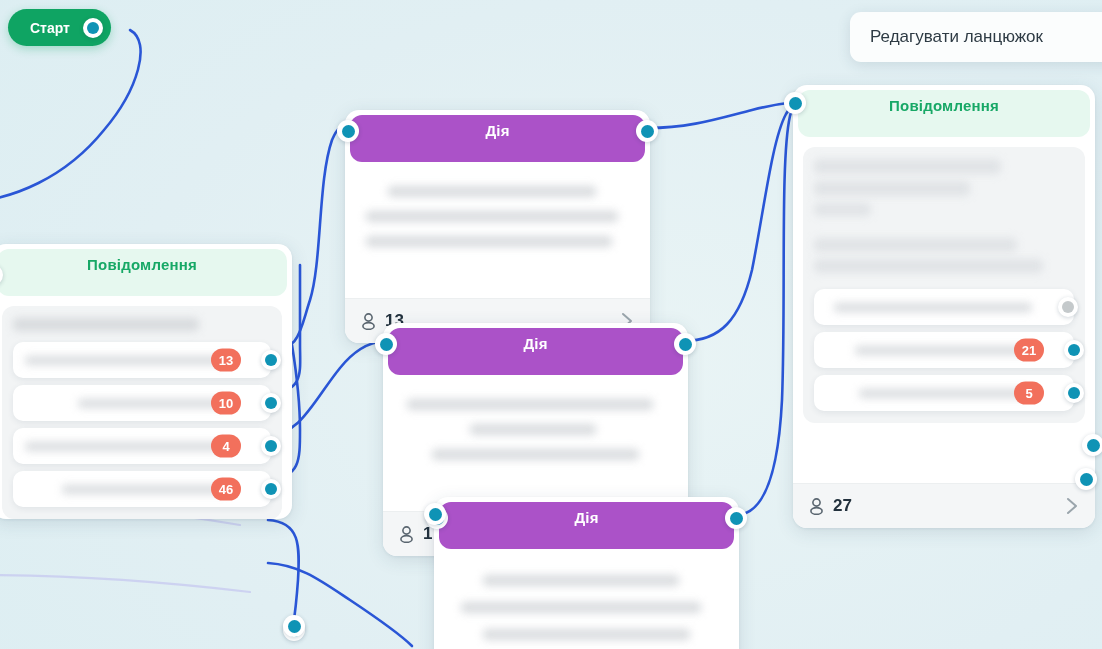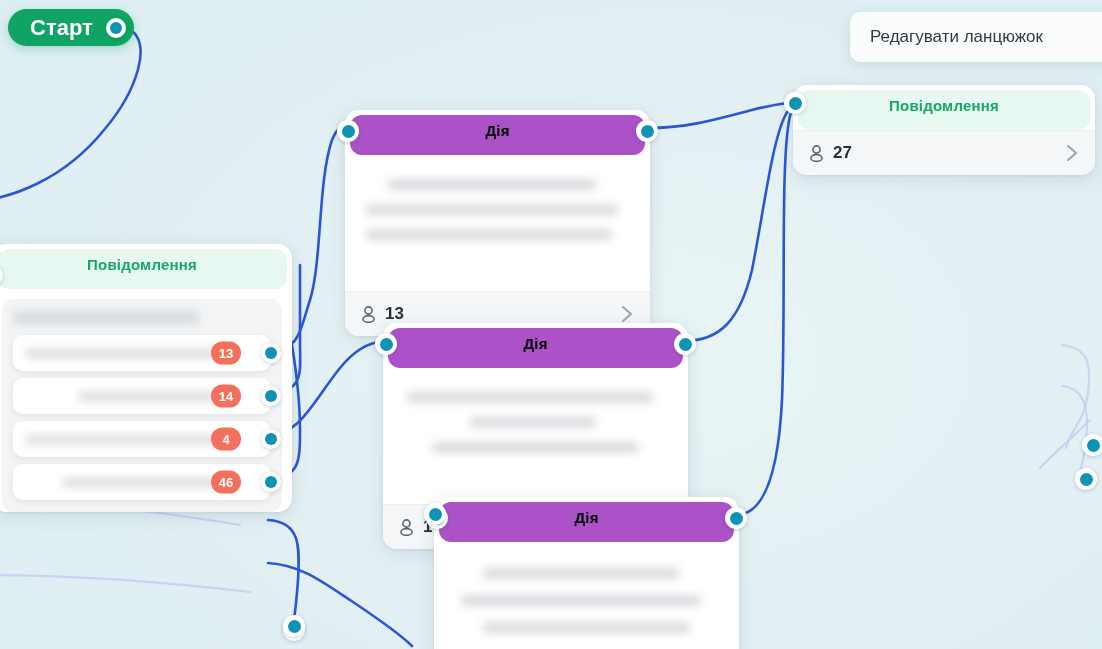--- a/index.html
+++ b/index.html
@@ -51,37 +51,37 @@
   .node {
     position: absolute;
     background: #ffffff;
     border-radius: 14px;
     box-shadow: 0 4px 18px rgba(40,70,90,.13), 0 1px 3px rgba(40,70,90,.08);
     z-index: 4;
     overflow: visible;
   }
 
   .node-header {
-    height: 40px;
+    height: 47px;
     line-height: 32px;
     text-align: center;
     font-size: 15px;
     font-weight: bold;
     border-radius: 12px;
     margin: 5px 5px 0 5px;
     position: relative;
     letter-spacing: .2px;
   }
   .node-header.msg {
     background: #e6f8ef;
     color: #17a866;
   }
   .node-header.act {
     background: #ab52c8;
-    color: #000000;
+    color: #ffffff;
   }
 
   
   .port {
     position: absolute;
     width: 22px;
     height: 22px;
     border-radius: 50%;
     background: #ffffff;
     box-shadow: 0 1px 4px rgba(30,60,80,.22);
@@ -192,21 +192,21 @@
     border-radius: 20px;
     display: flex;
     align-items: center;
     padding: 0 8px 0 22px;
     gap: 13px;
     box-shadow: 0 3px 10px rgba(15,164,99,.3);
     z-index: 7;
   }
   #start-node .start-label {
     color: #ffffff;
-    font-size: 22px;
+    font-size: 14px;
     font-weight: bold;
   }
 
   
   #edit-chain {
     position: absolute;
     left: 850px;
     top: 12px;
     height: 50px;
     min-width: 270px;
@@ -280,21 +280,21 @@
 
 
       <div class="msg-row">
         <div class="blur-line rowtext" style="width:70%;"></div>
         <span class="badge">13</span>
         <span class="port small" style="right:-10px; top:50%; transform:translateY(-50%);"></span>
       </div>
 
       <div class="msg-row">
         <div class="blur-line rowtext" style="width:34%; margin-left:26%;"></div>
-        <span class="badge">14</span>
+        <span class="badge">10</span>
         <span class="port small" style="right:-10px; top:50%; transform:translateY(-50%);"></span>
       </div>
 
 
       <div class="msg-row">
         <div class="blur-line rowtext" style="width:80%;"></div>
         <span class="badge">4</span>
         <span class="port small" style="right:-10px; top:50%; transform:translateY(-50%);"></span>
       </div>
 
@@ -366,22 +366,47 @@
       <div class="blur-line" style="height:11px; width:72%; margin:10px 0 0 12%;"></div>
       <div class="blur-line" style="height:11px; width:88%; margin:16px 0 0 4%;"></div>
       <div class="blur-line" style="height:11px; width:76%; margin:16px 0 0 12%;"></div>
     </div>
   </div>
 
   <div class="node" id="node-msg-right">
     <div class="node-header msg">Повідомлення</div>
     <span class="port" style="left:-9px; top:7px;"></span>
 
-
-    <div class="node-footer" style="align-items:center;">
+    <div class="msg-body">
+      <div class="blur-line lt" style="height:15px; width:72%; margin-bottom:7px;"></div>
+      <div class="blur-line lt" style="height:15px; width:60%; margin-bottom:7px;"></div>
+      <div class="blur-line lt" style="height:13px; width:22%; margin-bottom:22px;"></div>
+      <div class="blur-line lt" style="height:14px; width:78%; margin-bottom:7px;"></div>
+      <div class="blur-line lt" style="height:14px; width:88%; margin-bottom:16px;"></div>
+
+      <div class="msg-row">
+        <div class="blur-line rowtext" style="width:60%; margin-left:4%;"></div>
+
+        <span class="port small gray" style="right:-4px; top:50%; transform:translateY(-50%);"></span>
+      </div>
+
+      <div class="msg-row">
+        <div class="blur-line rowtext" style="width:46%; margin-left:14%;"></div>
+        <span class="badge">21</span>
+        <span class="port small" style="right:-10px; top:50%; transform:translateY(-50%);"></span>
+      </div>
+
+      <div class="msg-row">
+        <div class="blur-line rowtext" style="width:40%; margin-left:16%;"></div>
+        <span class="badge">5</span>
+        <span class="port small" style="right:-10px; top:50%; transform:translateY(-50%);"></span>
+      </div>
+    </div>
+
+    <div class="node-footer" style="margin-top:60px;align-items:center;">
       <span class="person-icon">
         <svg width="15" height="17" viewBox="0 0 15 17">
           <circle cx="7.5" cy="4.5" r="3.6" fill="none" stroke="currentColor" stroke-width="1.6"></circle>
           <ellipse cx="7.5" cy="13" rx="5.6" ry="3.4" fill="none" stroke="currentColor" stroke-width="1.6"></ellipse>
         </svg>
       </span>
       <span class="count">27</span>
       <span class="chev">
         <svg width="13" height="20" viewBox="0 0 13 20">
           <polyline points="2,3 10,10 2,17" fill="none" stroke="currentColor" stroke-width="2" stroke-linecap="round" stroke-linejoin="round"></polyline>

